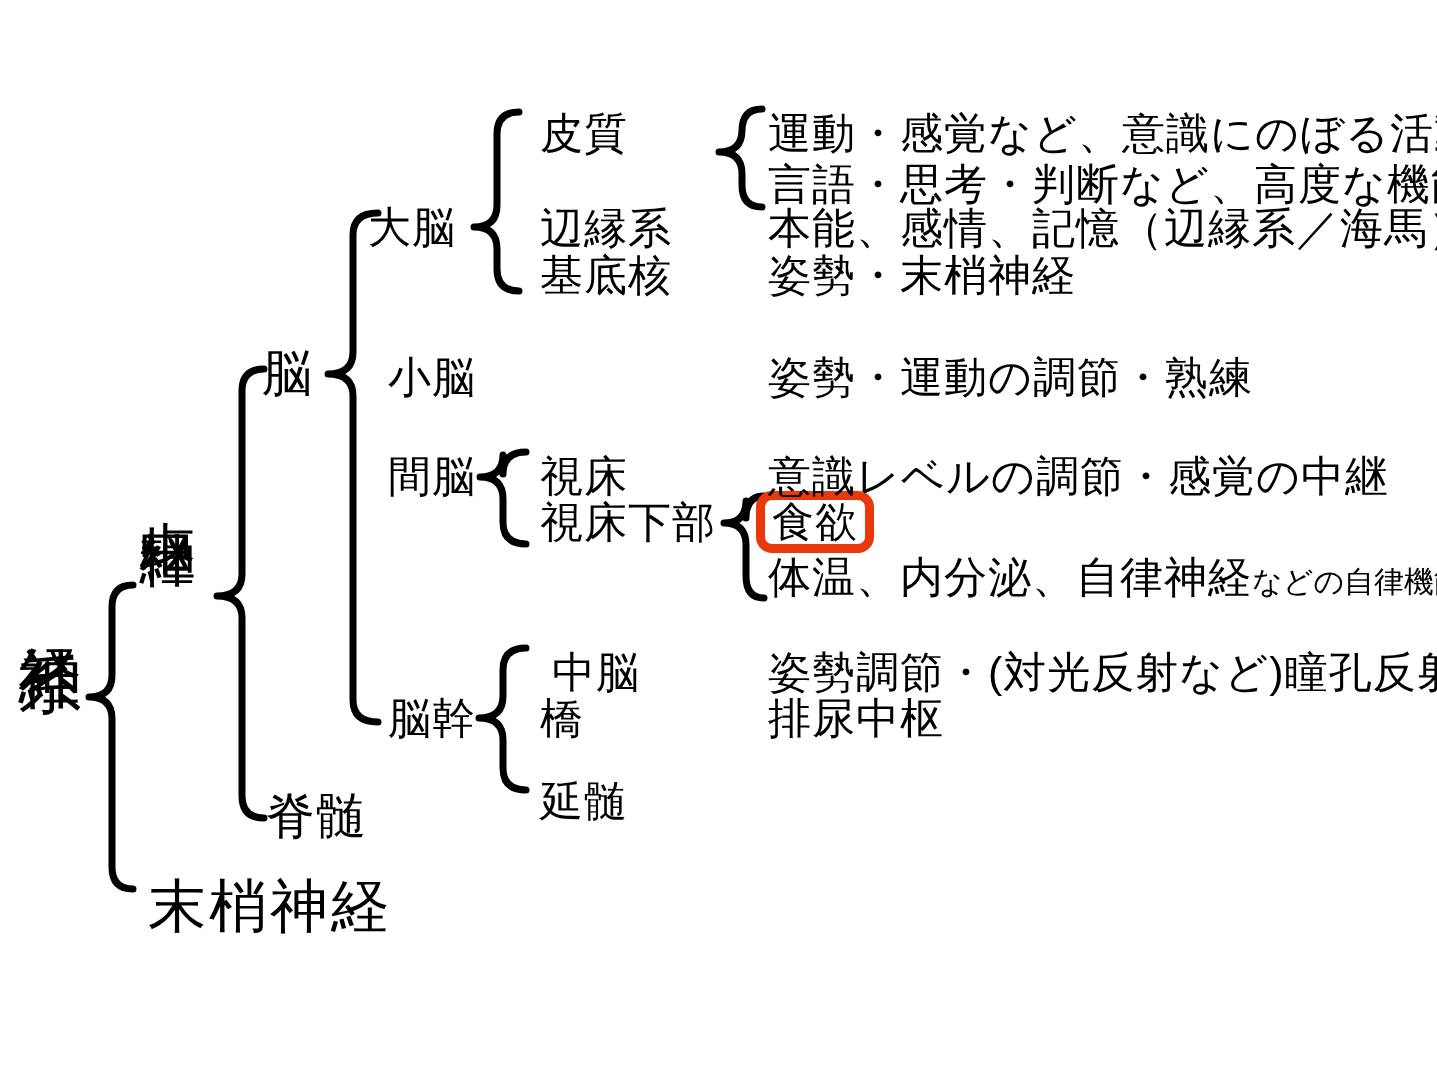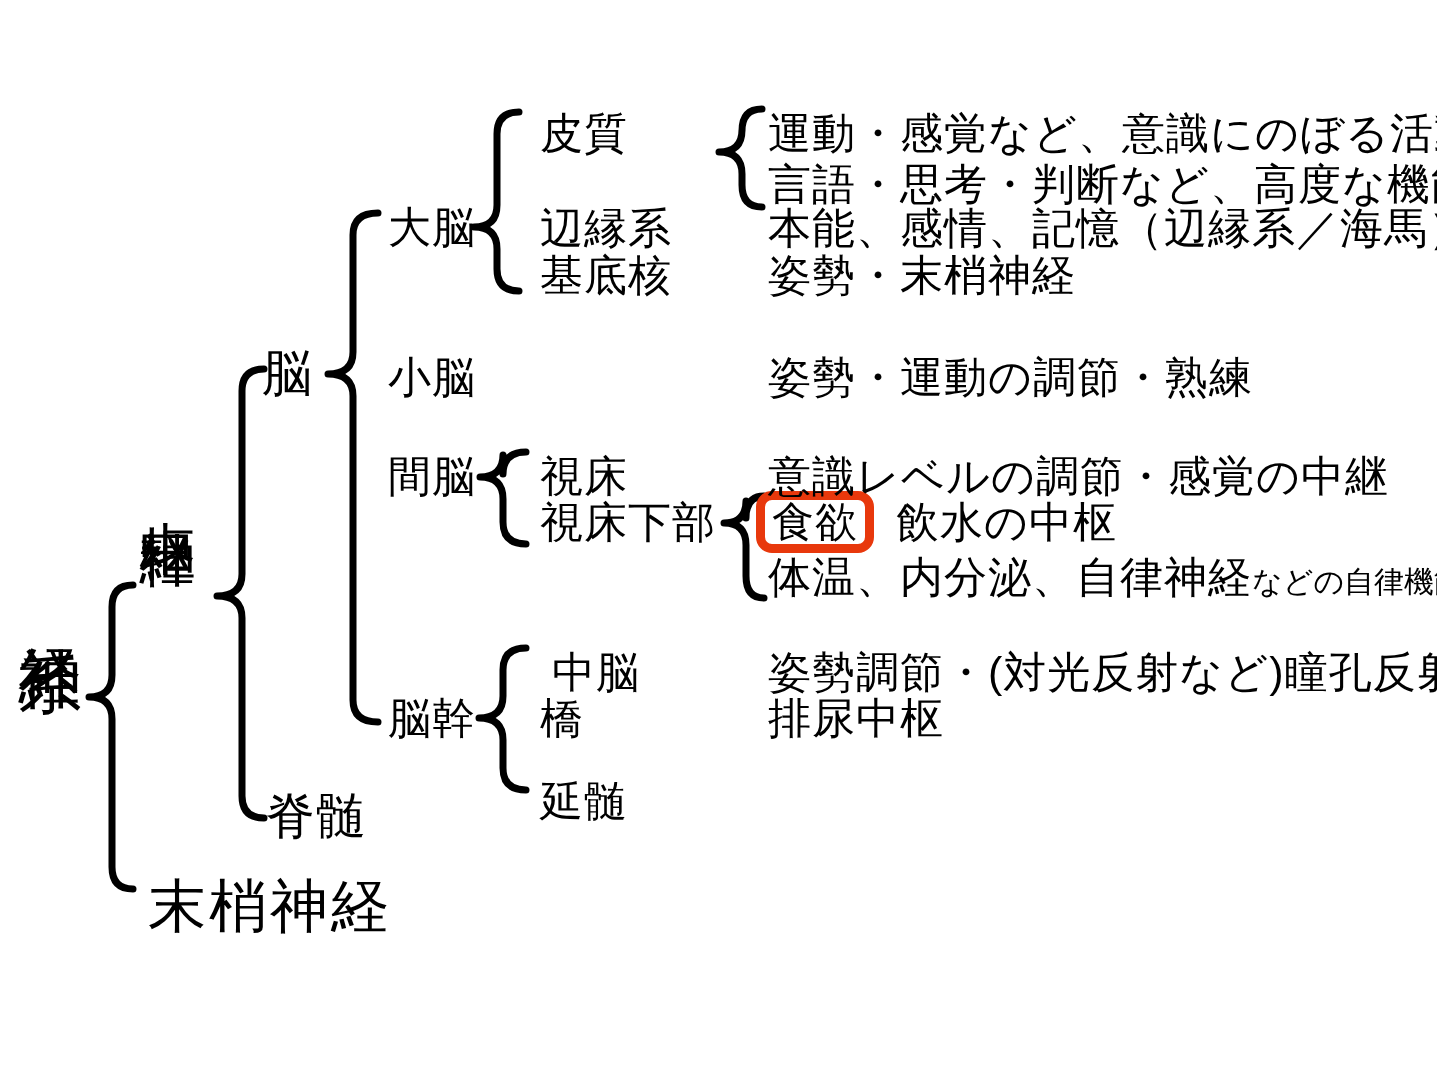--- a/index.html
+++ b/index.html
@@ -60,21 +60,21 @@
     </svg>
 
   <div class="vert root" style="left:18px;top:596px;">神経系</div>
 
   <div class="vert central" style="left:138px;top:476px;">中枢神経</div>
   <div class="t xl" style="left:148px;top:875px;text-align:center;">末梢神経</div>
 
   <div class="t lg" style="left:262px;top:346px;">脳</div>
   <div class="t lg" style="left:265px;top:789px;">脊髄</div>
 
-  <div class="t" style="left:388px;top:202px;">大脳</div>
+  <div class="t" style="left:368px;top:202px;">大脳</div>
   <div class="t" style="left:388px;top:352px;">小脳</div>
   <div class="t" style="left:388px;top:451px;">間脳</div>
   <div class="t" style="left:388px;top:693px;">脳幹</div>
 
   <div class="t" style="left:540px;top:108px;">皮質</div>
   <div class="t" style="left:540px;top:203px;">辺縁系</div>
   <div class="t" style="left:540px;top:250px;">基底核</div>
   <div class="t" style="left:540px;top:451px;">視床</div>
   <div class="t" style="left:540px;top:497px;">視床下部</div>
   <div class="t" style="left:552px;top:647px;">中脳</div>
@@ -84,20 +84,19 @@
   <div id="appetite-box" style="border-color: rgb(232, 56, 12); text-align: right;">
     <span class="inner">食欲</span>
   </div>
 
   <div class="t" style="left:768px;top:108px;">運動・感覚など、意識にのぼる活動</div>
   <div class="t" style="left:768px;top:159px;">言語・思考・判断など、高度な機能</div>
   <div class="t" style="left:768px;top:203px;">本能、感情、記憶（辺縁系／海馬）</div>
   <div class="t" style="left:768px;top:250px;">姿勢・末梢神経</div>
   <div class="t" style="left:768px;top:352px;">姿勢・運動の調節・熟練</div>
   <div class="t" style="left:768px;top:451px;">意識レベルの調節・感覚の中継</div>
-  <div class="t" style="left:896px;top:497px;">飲水の中枢</div>
   <div class="t" style="left:768px;top:552px;">
     <span>体温、内分泌、自律神経</span><span class="small-suffix">などの自律機能</span>
   </div>
   <div class="t" style="left:768px;top:647px;">姿勢調節・(対光反射など)瞳孔反射</div>
   <div class="t" style="left:768px;top:693px;">排尿中枢</div>
 
 </div>
 
 </body></html>

